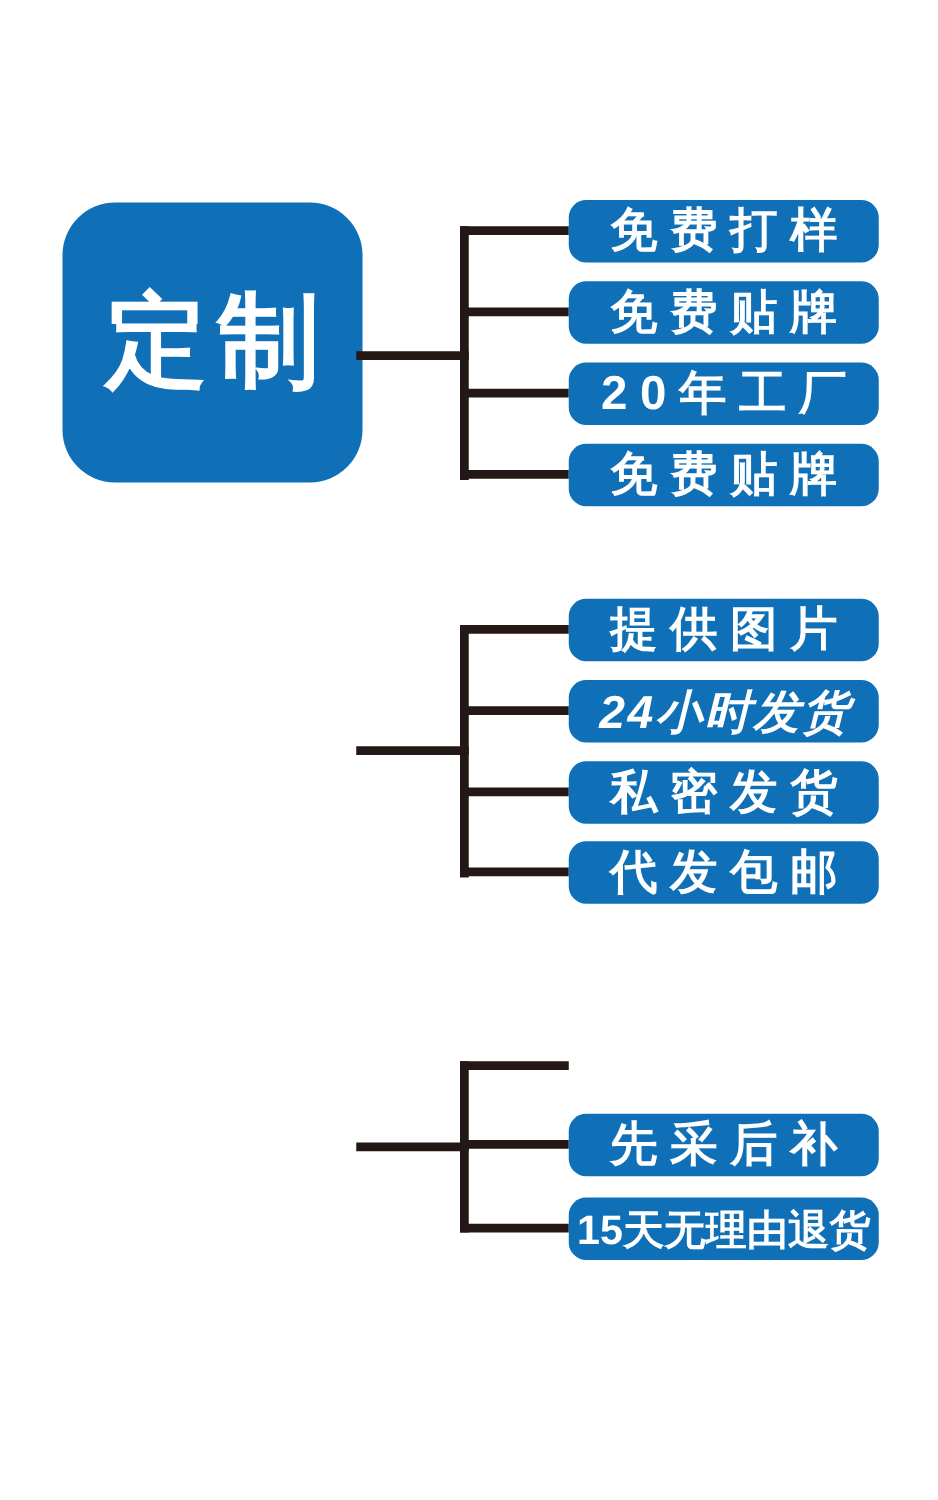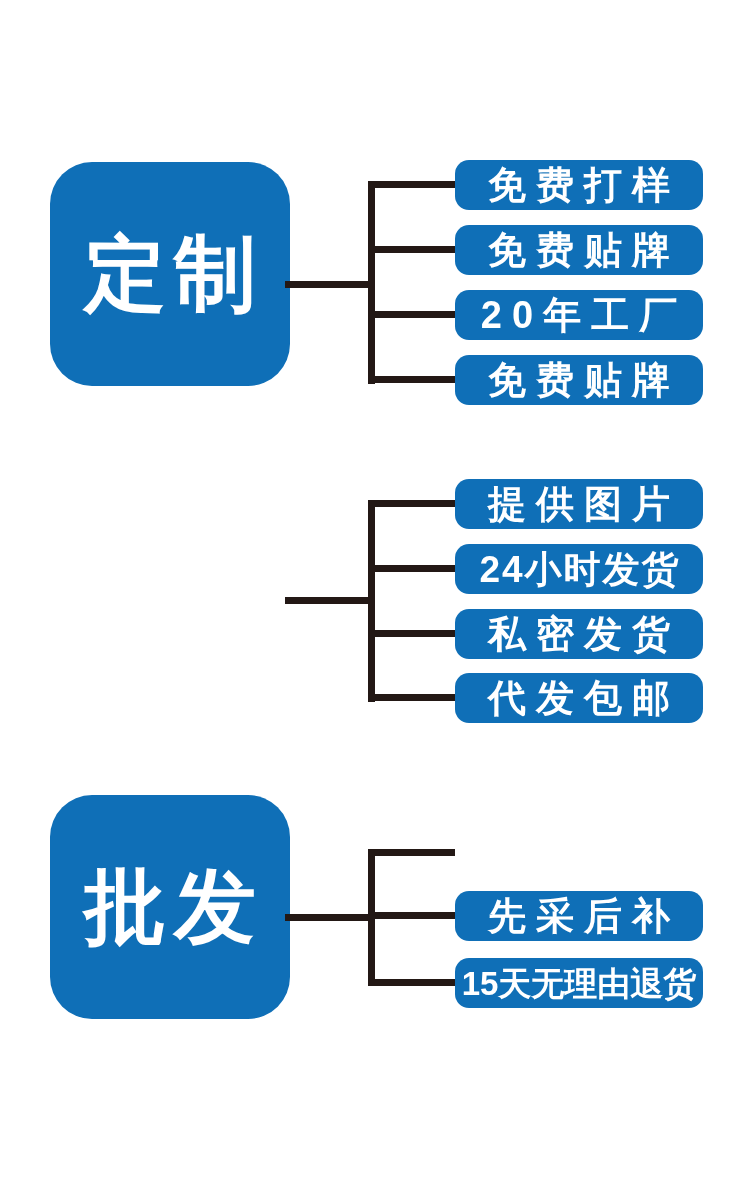--- a/index.html
+++ b/index.html
@@ -63,21 +63,21 @@
   }
   .pill-label{
     color:var(--text);
     font-size:38px;
     font-weight:bold;
     letter-spacing:10px;
     margin-right:-10px;
     line-height:1;
     white-space:nowrap;
   }
-  .pill-label.t6{font-size:37px;letter-spacing:2px;margin-right:-2px;}
+  .pill-label.t6{font-size:37px;letter-spacing:2px;margin-right:-2px;font-style:italic;}
   .pill-label.t7{font-size:33px;letter-spacing:0;margin-right:0;}
 </style>
 </head>
 <body>
 
 <div class="canvas">
 
   <div class="sq" style="top:162px">
     <span class="sq-label">定制</span>
   </div>
@@ -112,23 +112,20 @@
   <div class="pill" style="top:544px">
     <span class="pill-label t6">24小时发货</span>
   </div>
   <div class="pill" style="top:609px">
     <span class="pill-label">私密发货</span>
   </div>
   <div class="pill" style="top:673px">
     <span class="pill-label">代发包邮</span>
   </div>
 
-  <div class="sq" style="top:795px">
-    <span class="sq-label">批发</span>
-  </div>
   <div class="line stub" style="top:914px"></div>
   <div class="line trunk" style="top:849px;height:137px"></div>
   <div class="line branch" style="top:849px"></div>
   <div class="line branch" style="top:912px"></div>
   <div class="line branch" style="top:979px"></div>
   <div class="pill" style="top:891px">
     <span class="pill-label">先采后补</span>
   </div>
   <div class="pill" style="top:958px">
     <span class="pill-label t7">15天无理由退货</span>

